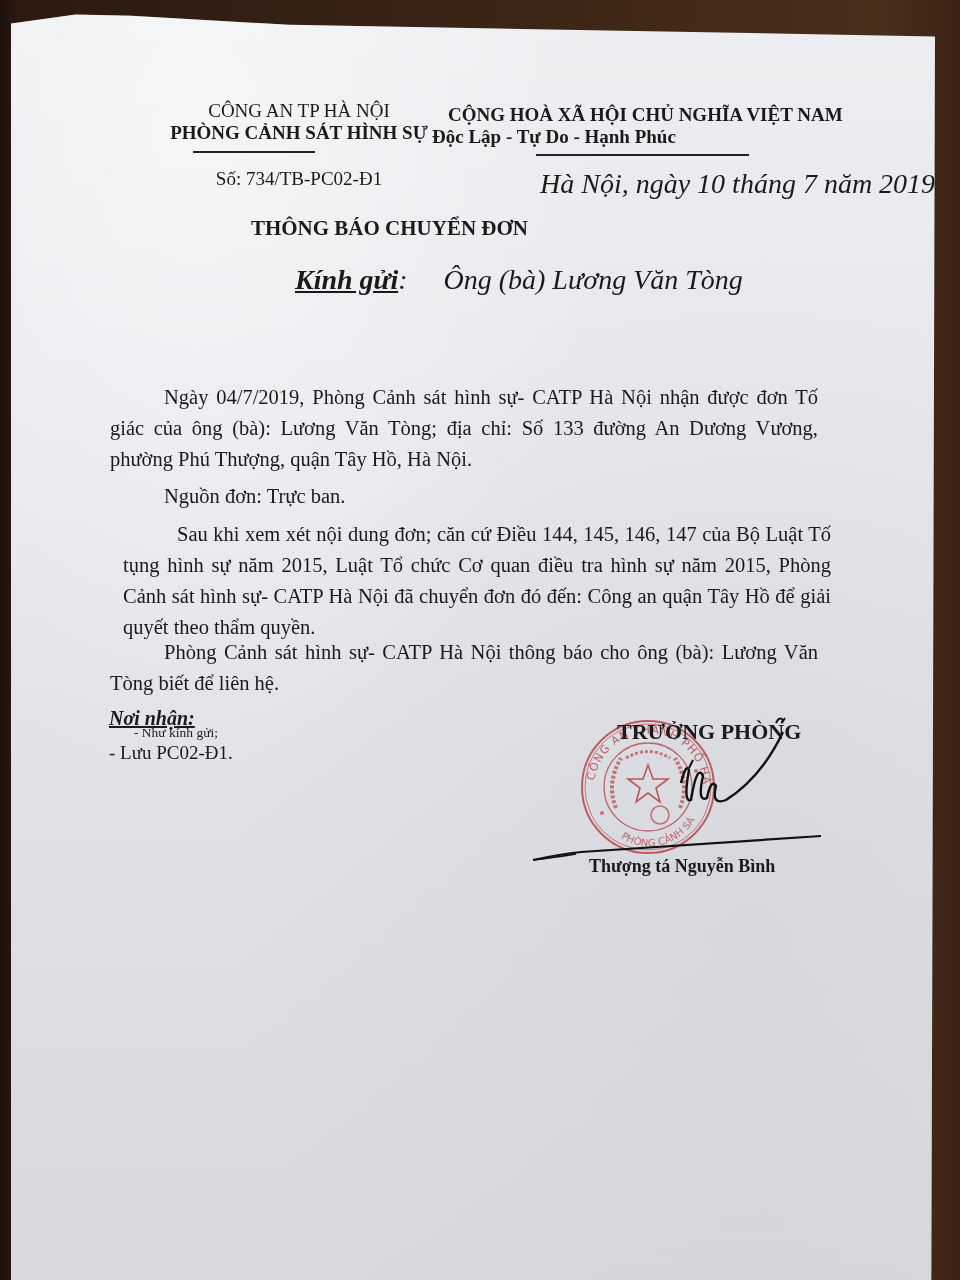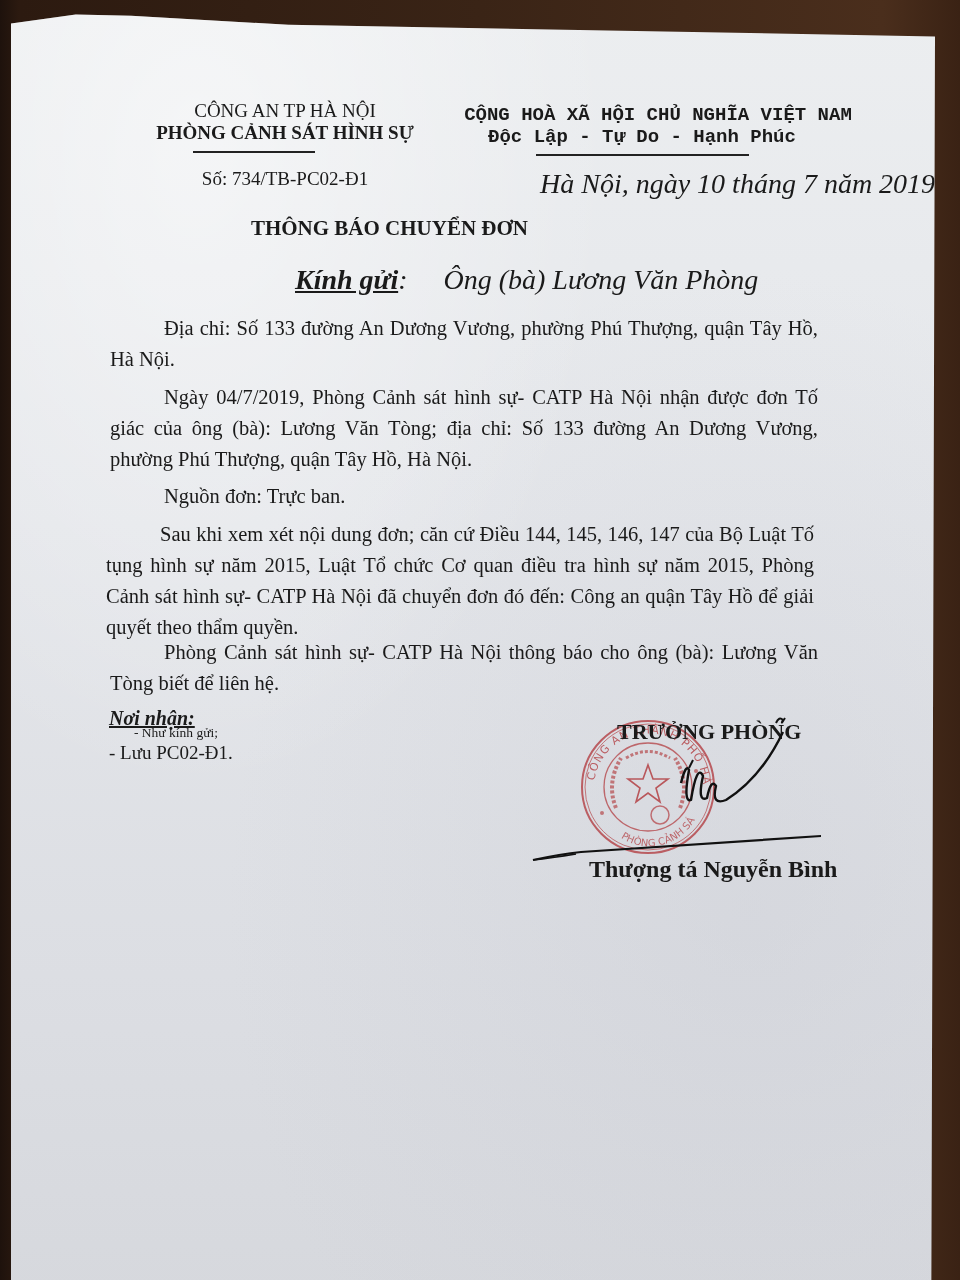--- a/index.html
+++ b/index.html
@@ -12,22 +12,22 @@
     .paper {
       position: absolute; left: 11px; top: 8px; width: 924px; height: 1290px;
       background:
         radial-gradient(ellipse at 20% 10%, rgba(255,255,255,0.5), rgba(255,255,255,0) 40%),
         radial-gradient(ellipse at 80% 70%, rgba(200,202,210,0.35), rgba(0,0,0,0) 50%),
         linear-gradient(180deg, #eceef0 0%, #e4e6ea 40%, #dcdee3 75%, #d6d8dd 100%);
       clip-path: polygon(0 1.2%, 7% 0.5%, 13% 0.6%, 30% 1.3%, 100% 2.2%, 99.6% 100%, 0 100%);
       box-shadow: 0 0 6px rgba(0,0,0,0.5);
     }
     .txt { position: absolute; white-space: nowrap; }
-    .hdr-left { left: 4px; width: 540px; text-align: center; }
-    .hdr-right { left: 450px; width: 420px; text-align: center; font-family: Liberation Mono, monospace; }
+    .hdr-left { left: 18px; width: 540px; text-align: center; }
+    .hdr-right { left: 450px; width: 420px; text-align: left; }
     .f19 { font-size: 19px; }
     .f20 { font-size: 28px; }
     .f21 { font-size: 21px; }
     .bold { font-weight: bold; }
     .ital { font-style: italic; }
     .ul-line { position: absolute; height: 1.5px; background: #222; }
     .body-para { position: absolute; left: 110px; width: 708px; font-size: 20.5px; line-height: 31px; text-align: justify; }
     .body-para .indent { display: inline-block; width: 54px; }
     .stamp { position: absolute; left: 565px; top: 705px; width: 145px; height: 145px; }
     .sig { position: absolute; left: 510px; top: 700px; width: 300px; height: 180px; }
@@ -45,27 +45,26 @@
   <div class="txt hdr-right f19 bold" style="top:96px; left:437px;">CỘNG HOÀ XÃ HỘI CHỦ NGHĨA VIỆT NAM</div>
   <div class="txt hdr-right f19 bold" style="top:118px; left:421px;">Độc Lập - Tự Do - Hạnh Phúc</div>
   <div class="ul-line" style="left:525px; top:146px; width:213px;"></div>
   <div class="txt ital f20" style="top:160px; left:529px;">Hà Nội, ngày  10 tháng 7 năm 2019</div>
 
   <div class="txt bold f21" style="top:208px; left:0; width:757px; text-align:center;">THÔNG BÁO CHUYỂN ĐƠN</div>
 
   <div class="txt ital f20" style="top:256px; left:284px;">
     <span class="bold" style="text-decoration:underline;">Kính gửi</span><span>:</span>
     <span style="display:inline-block; width:22px;"></span>
-    <span>Ông (bà) Lương Văn Phòng</span>
+    <span>Ông (bà) Lương Văn Tòng</span>
   </div>
 
-  <div class="body-para" style="left:99px; top:305px;"><span class="indent"></span><span>Địa chỉ: Số 133 đường An Dương Vương, phường Phú Thượng, quận Tây Hồ, Hà Nội.</span></div>
   <div class="body-para" style="left:99px; top:374px;"><span class="indent"></span><span>Ngày 04/7/2019, Phòng Cảnh sát hình sự- CATP Hà Nội nhận được đơn Tố giác của ông (bà): Lương Văn Tòng; địa chỉ: Số 133 đường An Dương Vương, phường Phú Thượng, quận Tây Hồ, Hà Nội.</span></div>
   <div class="body-para" style="left:99px; top:473px;"><span class="indent"></span><span>Nguồn đơn: Trực ban.</span></div>
-  <div class="body-para" style="left:95px; top:511px;"><span class="indent"></span><span>Sau khi xem xét nội dung đơn; căn cứ Điều 144, 145, 146, 147 của Bộ Luật Tố tụng hình sự năm 2015, Luật Tổ chức Cơ quan điều tra hình sự năm 2015, Phòng Cảnh sát hình sự- CATP Hà Nội đã chuyển đơn đó đến: Công an quận Tây Hồ để giải quyết theo thẩm quyền.</span></div>
+  <div class="body-para" style="left:112px; top:511px;"><span class="indent"></span><span>Sau khi xem xét nội dung đơn; căn cứ Điều 144, 145, 146, 147 của Bộ Luật Tố tụng hình sự năm 2015, Luật Tổ chức Cơ quan điều tra hình sự năm 2015, Phòng Cảnh sát hình sự- CATP Hà Nội đã chuyển đơn đó đến: Công an quận Tây Hồ để giải quyết theo thẩm quyền.</span></div>
   <div class="body-para" style="left:99px; top:629px;"><span class="indent"></span><span>Phòng  Cảnh sát hình sự- CATP Hà Nội thông báo cho ông (bà): Lương Văn Tòng biết để liên hệ.</span></div>
 
   <div class="txt ital bold" style="top:699px; left:98px; font-size:20px; text-decoration:underline;">Nơi nhận:</div>
   <div class="txt" style="top:717px; left:98px; font-size:13.5px;margin-left:25px;">- Như kính gửi;</div>
   <div class="txt" style="top:734px; left:98px; font-size:19px;">- Lưu PC02-Đ1.</div>
 
   <svg class="stamp" viewBox="0 0 145 145">
     <defs>
       <path id="stampArcTop" d="M 18 78 A 54 54 0 0 1 127 72"></path>
       <path id="stampArcBot" d="M 30 110 A 52 52 0 0 0 118 108"></path>
@@ -94,15 +93,15 @@
   <div class="txt bold" style="top:711px; left:606px; font-size:22px;">TRƯỞNG PHÒNG</div>
 
   <svg class="sig" viewBox="0 0 300 180">
     <path d="M 255 15 Q 258 8 262 12 Q 259 18 264 10" fill="none" stroke="#111" stroke-width="2"></path>
     <path d="M 160 75 Q 165 55 168 62 Q 162 95 170 92 Q 176 55 182 68 Q 176 95 186 90 Q 190 70 195 78 Q 190 98 205 92 Q 240 70 262 24" fill="none" stroke="#111" stroke-width="2.4" stroke-linejoin="round"></path>
     <path d="M 168 60 L 172 52" fill="none" stroke="#111" stroke-width="2"></path>
     <path d="M 12 152 Q 40 146 60 144 L 330 126" fill="none" stroke="#111" stroke-width="2.2"></path>
     <path d="M 12 152 Q 30 150 55 146" fill="none" stroke="#111" stroke-width="1.4"></path>
   </svg>
 
-  <div class="txt bold" style="top:848px; left:578px; font-size:24px;">Thượng tá Nguyễn Bình</div>
+  <div class="txt bold" style="top:848px; left:578px; font-size:18px;">Thượng tá Nguyễn Bình</div>
 
 </div>
 
 </body></html>

